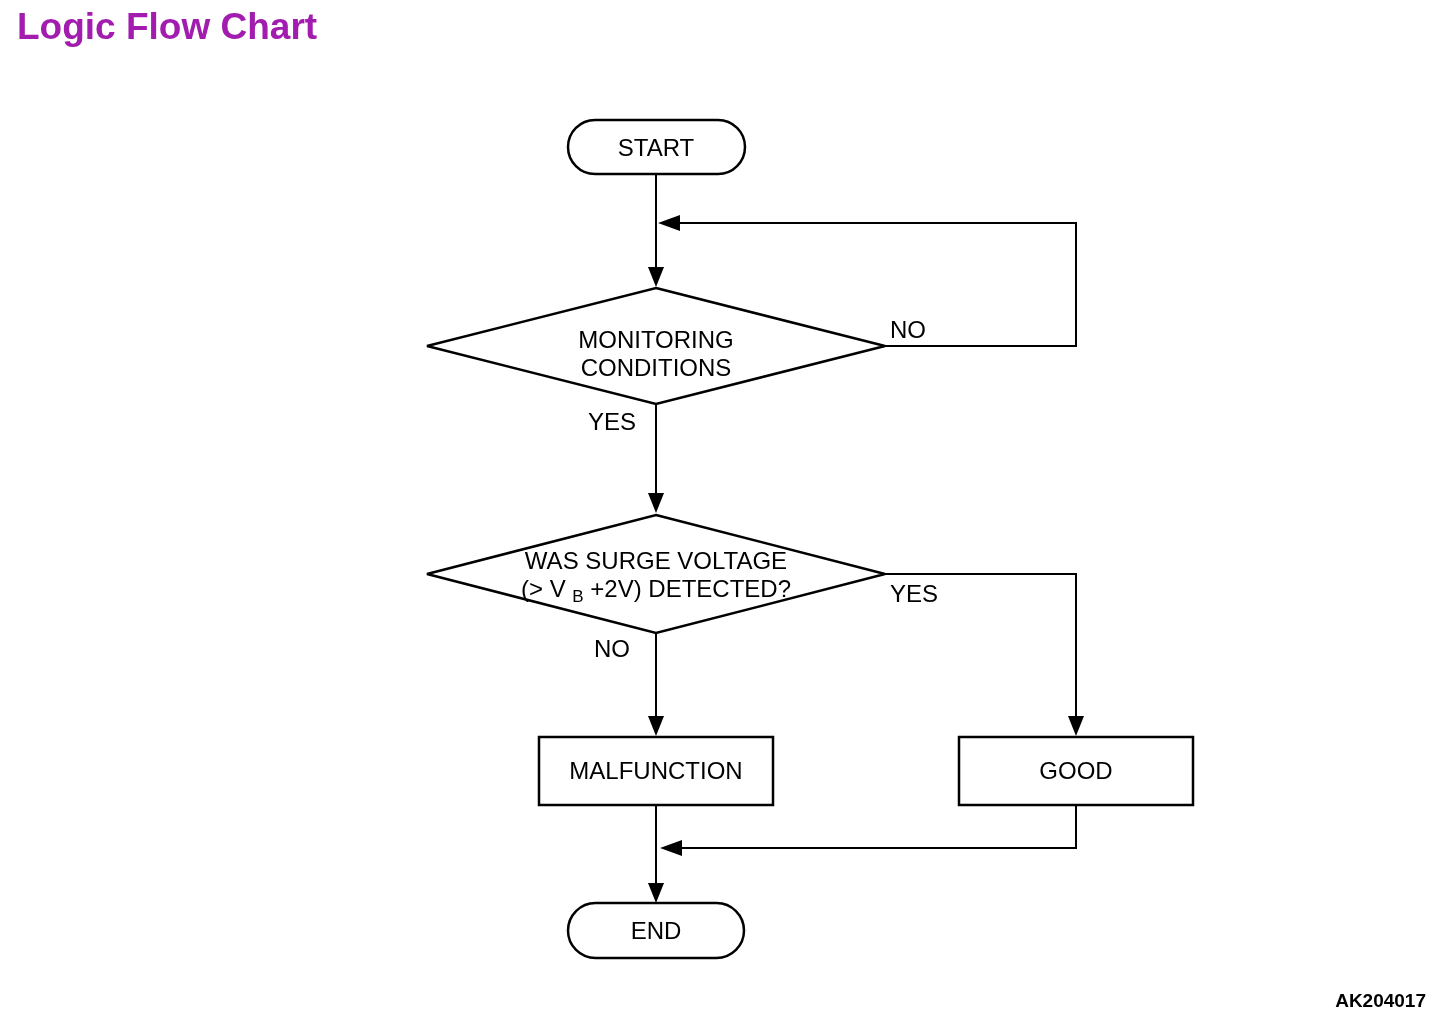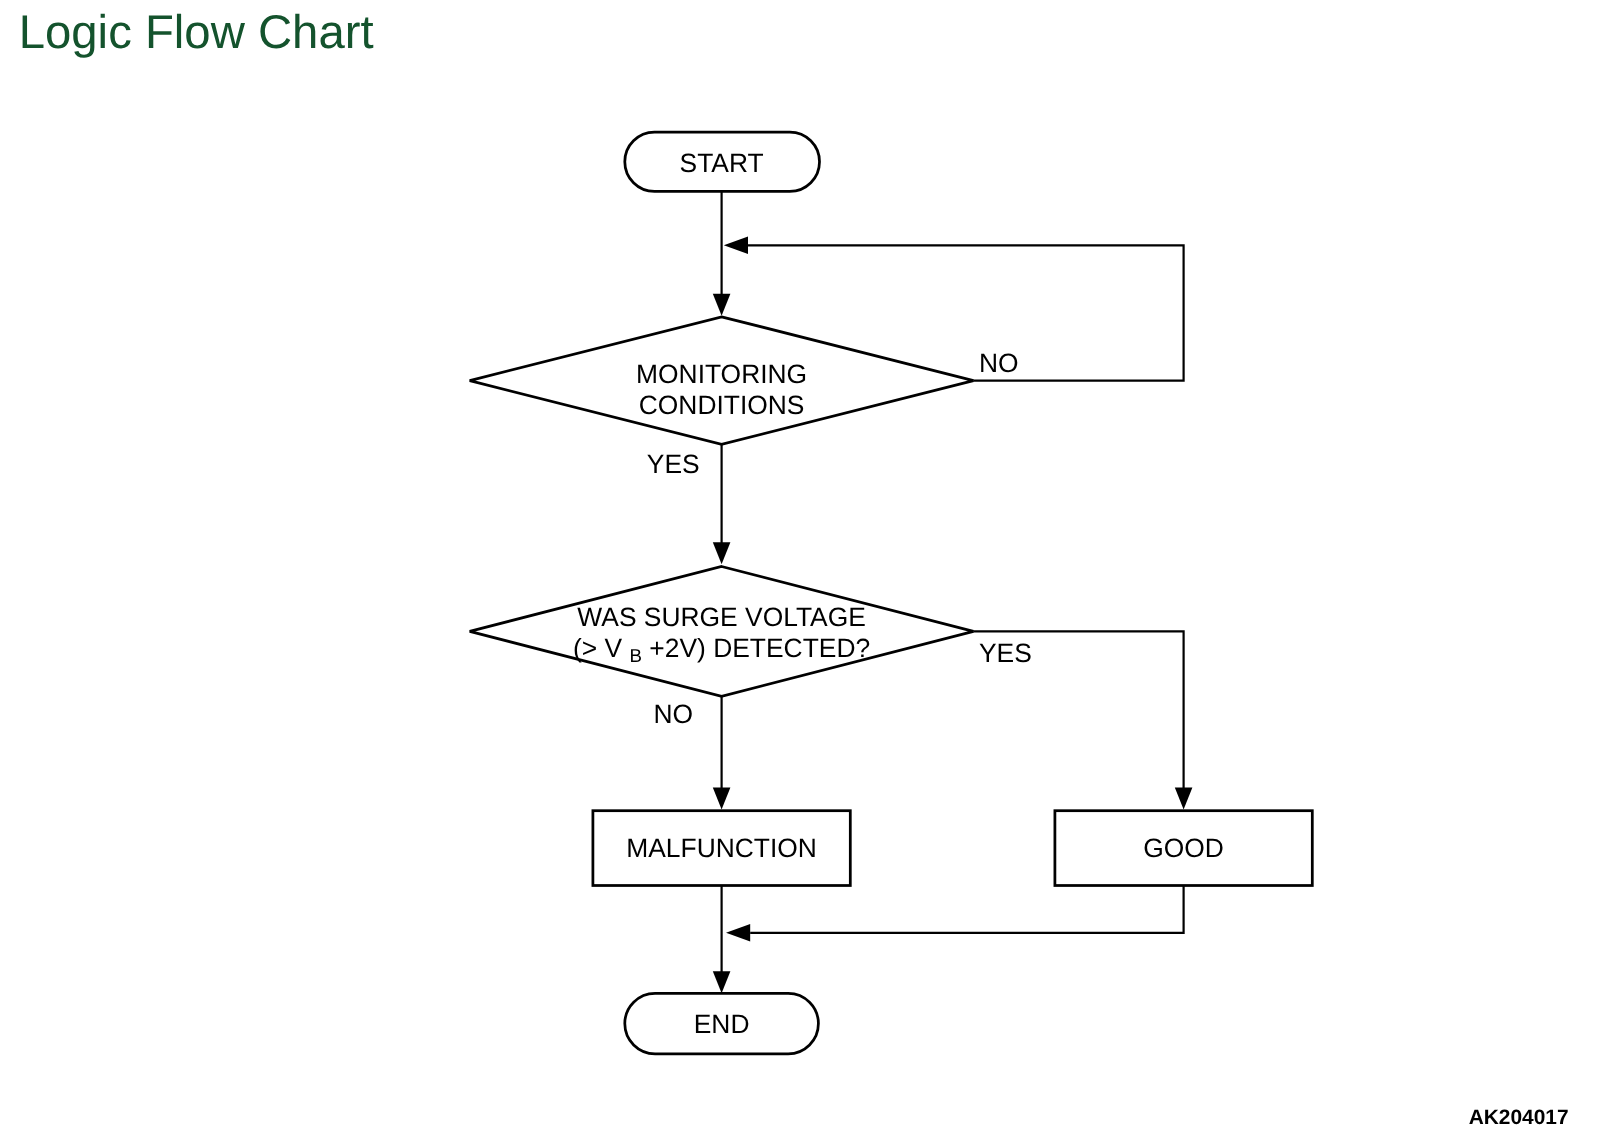--- a/index.html
+++ b/index.html
@@ -6,32 +6,31 @@
   html, body { background: #ffffff; }
   body {
     width: 1456px; height: 1032px;
     position: relative;
     font-family: "Liberation Sans", sans-serif;
     overflow: hidden;
   }
   .page-title {
     position: absolute;
     left: 17px; top: 6px;
-    font-size: 43px;
-    font-weight: normal;
-    color: #14532d;
+    font-size: 37px;
+    font-weight: bold;
+    color: #a21caf;
     letter-spacing: 0px;
   }
   .figure-code {
     position: absolute;
     right: 30px; top: 990px;
     font-size: 19px;
     font-weight: bold;
     color: #000000;
-    margin-top: 16px;
   }
   svg.flow { position: absolute; left: 0; top: 0; }
   svg text {
     font-family: "Liberation Sans", sans-serif;
     fill: #000000;
     stroke: none;
   }
   .node-label { font-size: 24px; }
   .edge-label { font-size: 24px; }
   .sub-label  { font-size: 17px; }

